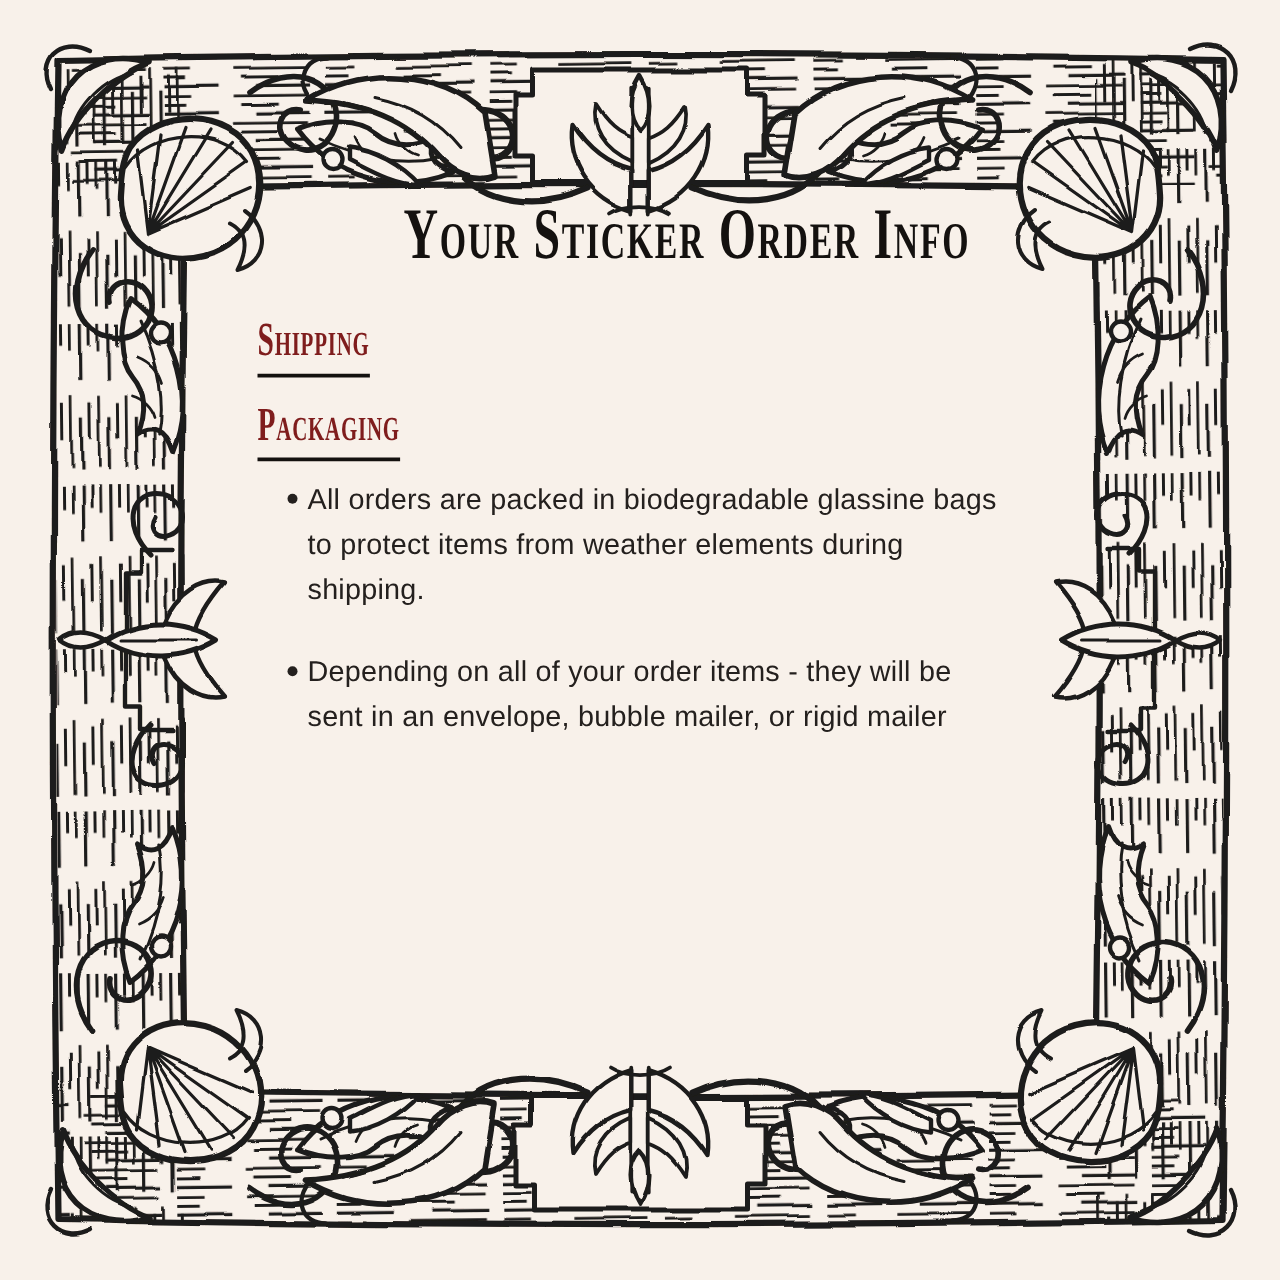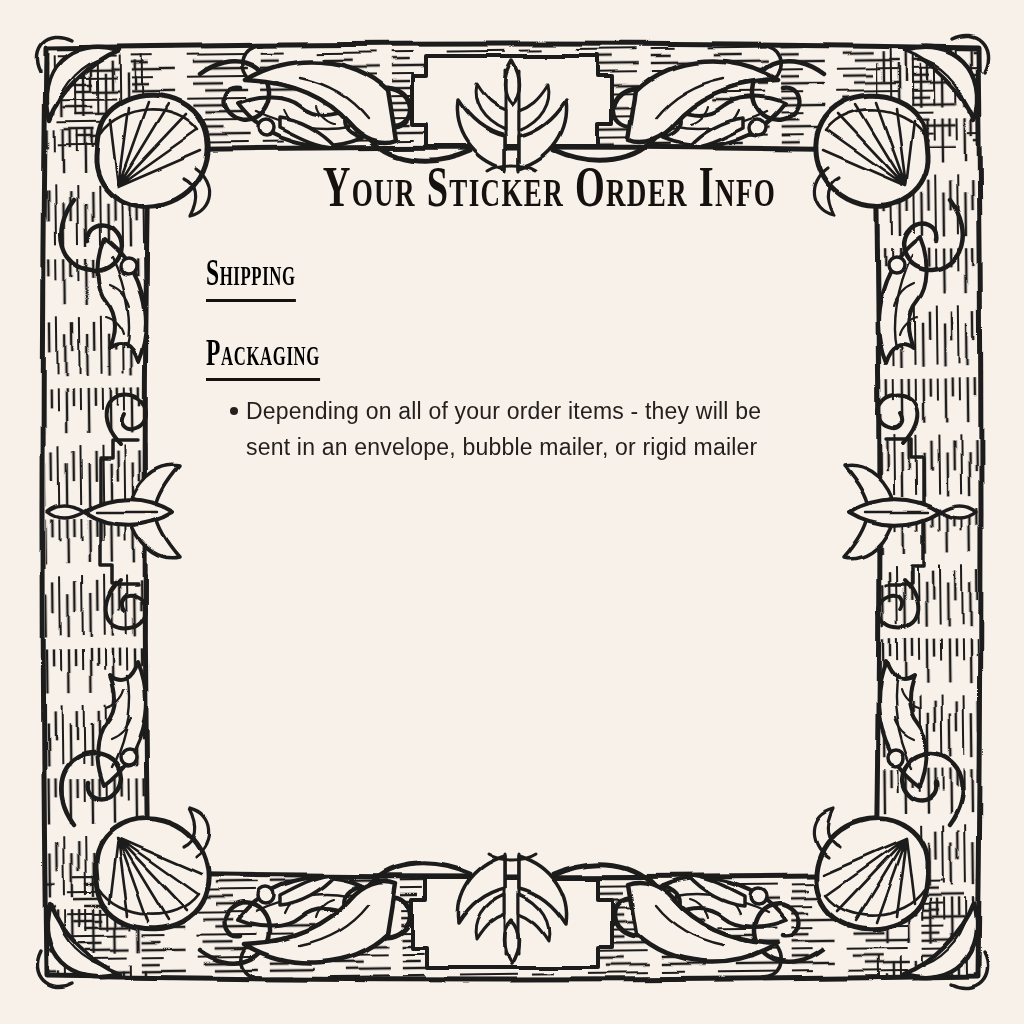--- a/index.html
+++ b/index.html
@@ -31,31 +31,31 @@
     transform-origin:50% 50%;
     white-space:nowrap;
   }
   h2.section-heading{
     margin:0 0 12px 0;
     font-family:"Liberation Serif", serif;
     font-weight:700;
     font-variant:small-caps;
     font-size:38px;line-height:1.2;
     letter-spacing:1px;
-    color:#000000;
+    color:#7f1d1d;
   }
   h2.section-heading .condense{
     display:inline-block;
     transform:scaleX(.62);
     transform-origin:0 50%;
     white-space:nowrap;
     border-bottom:3px solid #14110f;
     padding-bottom:3px;
   }
-  section + section{margin-top:28px;}
+  section + section{margin-top:16px;}
   ul.bullets{
     list-style:none;margin:0;padding:0;
     font-size:23px;line-height:36px;
     letter-spacing:.2px;
   }
   ul.bullets li{
     position:relative;
     padding-left:40px;
     margin:0 0 30px 0;
   }
@@ -181,19 +181,23 @@
       <h2 class="section-heading"><span class="condense">Shipping</span></h2>
       <ul class="bullets">
       </ul>
     </section>
 
     <section>
       <h2 class="section-heading"><span class="condense">Packaging</span></h2>
       <ul class="bullets">
         <li>
           <span class="dot"></span>
+          <span>All orders are packed in biodegradable glassine bags to protect items from weather elements during shipping.</span>
+        </li>
+        <li>
+          <span class="dot"></span>
           <span>Depending on all of your order items - they will be sent in an envelope, bubble mailer, or rigid mailer</span>
         </li>
       </ul>
     </section>
   </main>
 
 </div>
 
 </body></html>

